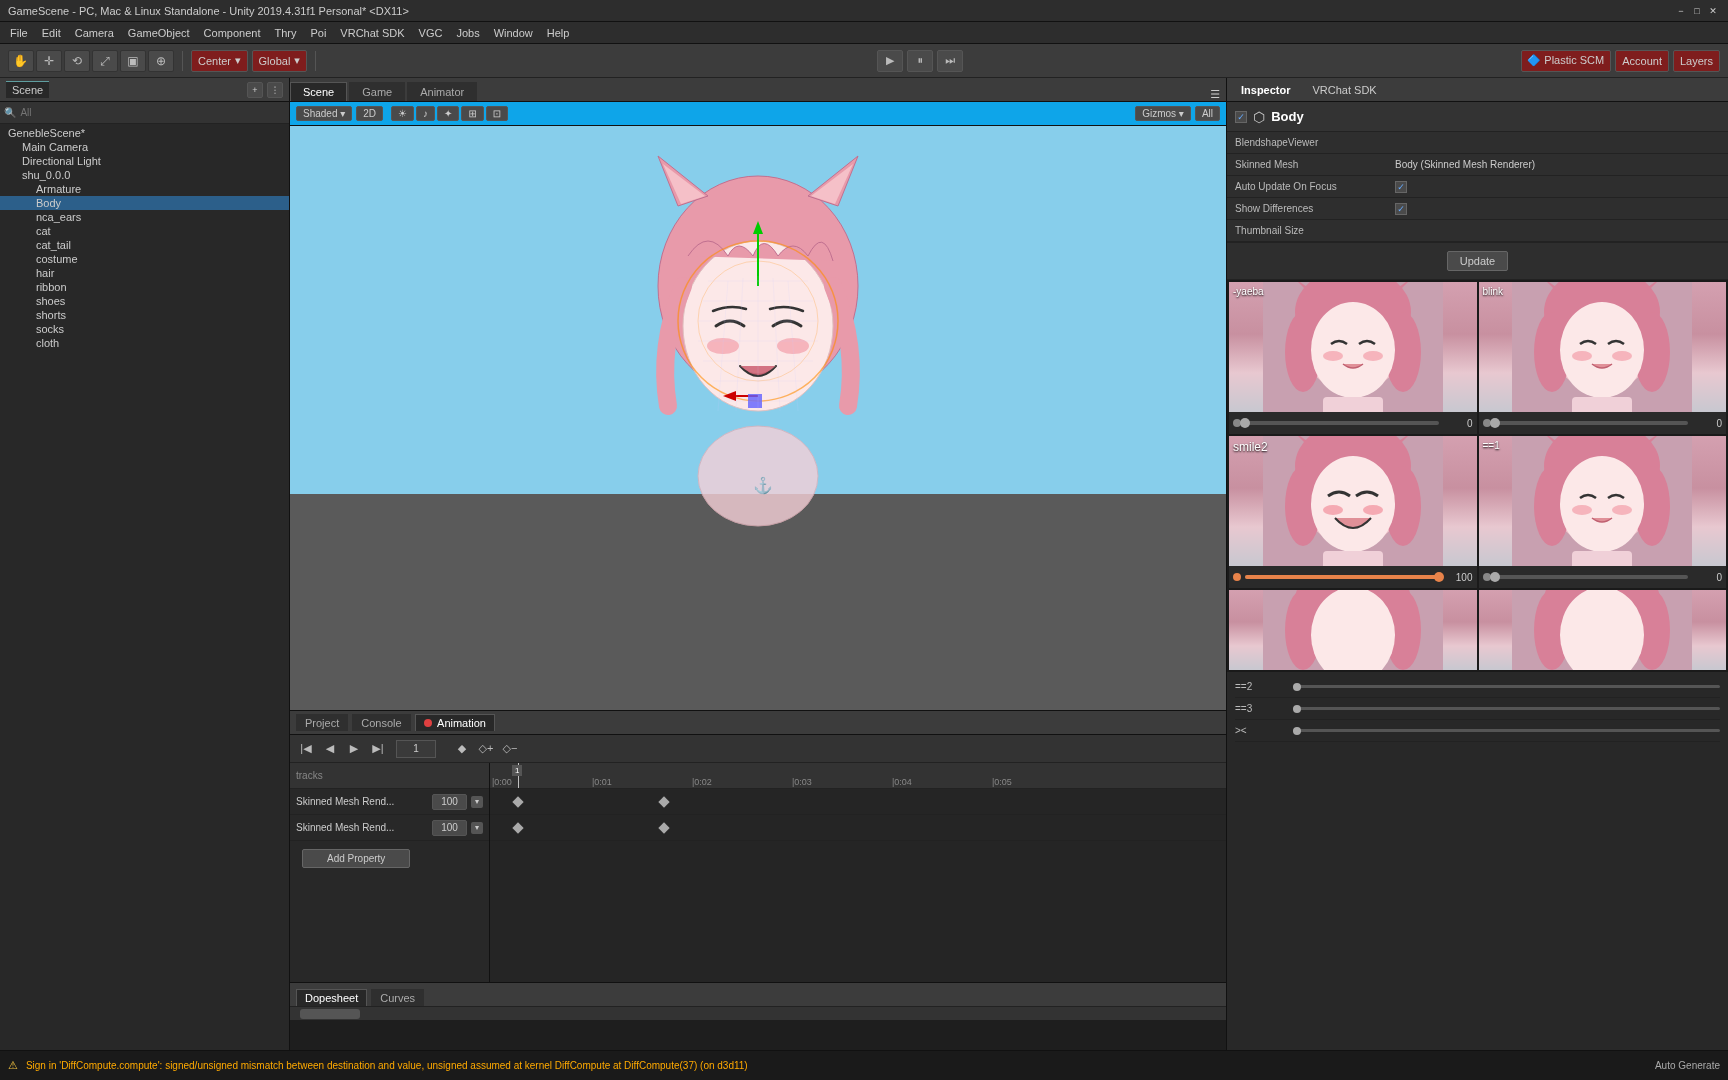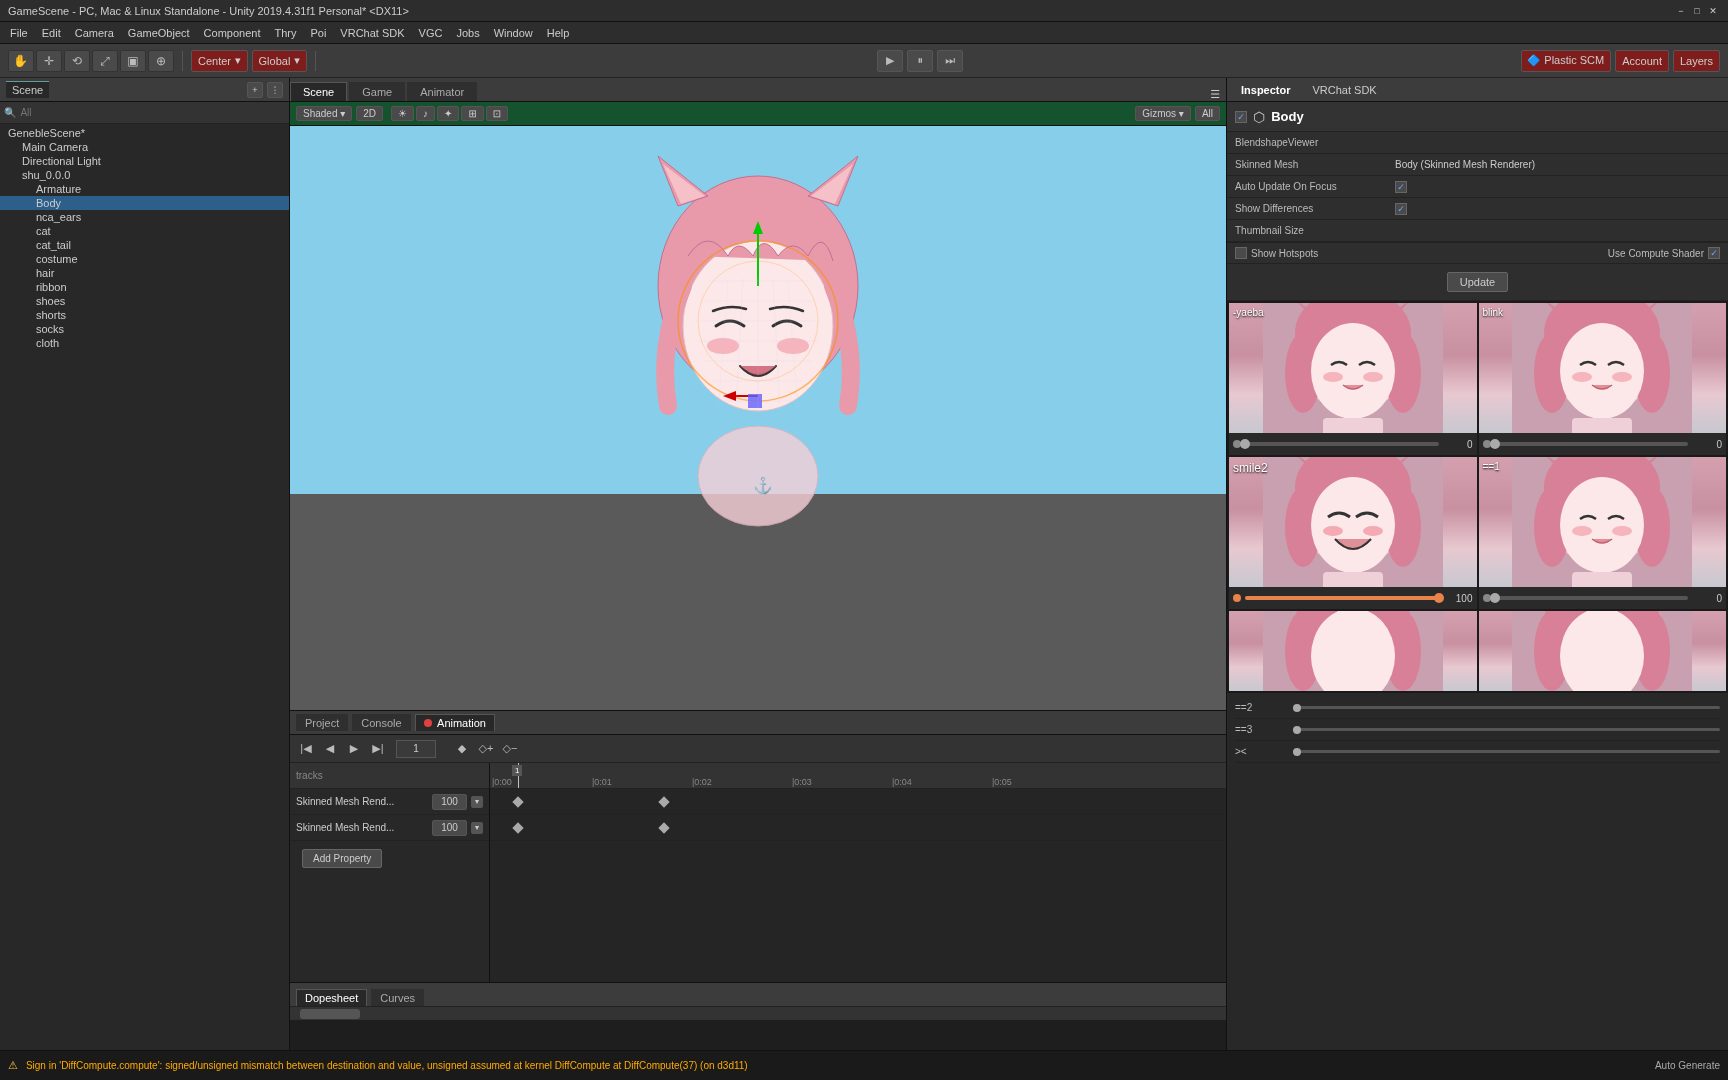--- a/index.html
+++ b/index.html
@@ -217,21 +217,21 @@
     }
     .view-tab.active {
       color: #fff;
       background: #282828;
       border-color: #555;
     }
 
     
     #scene-toolbar {
       height: 24px;
-      background: #14532d;
+      background: #0ea5e9;
       border-bottom: 1px solid #111;
       display: flex;
       align-items: center;
       padding: 0 6px;
       gap: 4px;
     }
     .scene-tb-btn {
       padding: 1px 6px;
       background: #4a4a4a;
       border: 1px solid #555;
@@ -511,21 +511,21 @@
       background: #555;
       border-radius: 2px;
       display: flex;
       align-items: center;
       justify-content: center;
       font-size: 8px;
       cursor: pointer;
     }
     .add-property-btn {
       margin: 4px 6px;
-      padding: 3px 10px;
+      padding: 3px 24px;
       background: #4a4a4a;
       border: 1px solid #666;
       border-radius: 2px;
       color: #ccc;
       font-size: 10px;
       cursor: pointer;
       display: inline-block;
     }
 
     #anim-right {
@@ -1062,30 +1062,20 @@
         </div>
         <div class="inspector-prop-row">
           <span class="inspector-prop-label">Show Differences</span>
           <div class="inspector-checkbox checked"></div>
         </div>
         <div class="inspector-prop-row">
           <span class="inspector-prop-label">Thumbnail Size</span>
         </div>
       </div>
 
-      <div style="background:#2e2e2e;border-bottom:1px solid #222;padding:4px 8px;display:flex;gap:16px;">
-        <div style="display:flex;align-items:center;gap:4px;">
-          <div class="inspector-checkbox"></div>
-          <span style="font-size:10px;color:#bbb;">Show Hotspots</span>
-        </div>
-        <div style="display:flex;align-items:center;gap:4px;margin-left:auto;">
-          <span style="font-size:10px;color:#bbb;">Use Compute Shader</span>
-          <div class="inspector-checkbox checked"></div>
-        </div>
-      </div>
 
       <div style="padding:4px 8px;background:#2e2e2e;border-bottom:1px solid #222;display:flex;justify-content:center;">
         <div class="update-btn">Update</div>
       </div>
 
       <div class="thumbnails-grid">
 
         <div class="thumbnail-cell">
           <div class="thumb-face">
             <svg viewBox="0 0 180 130" width="180" height="130">

